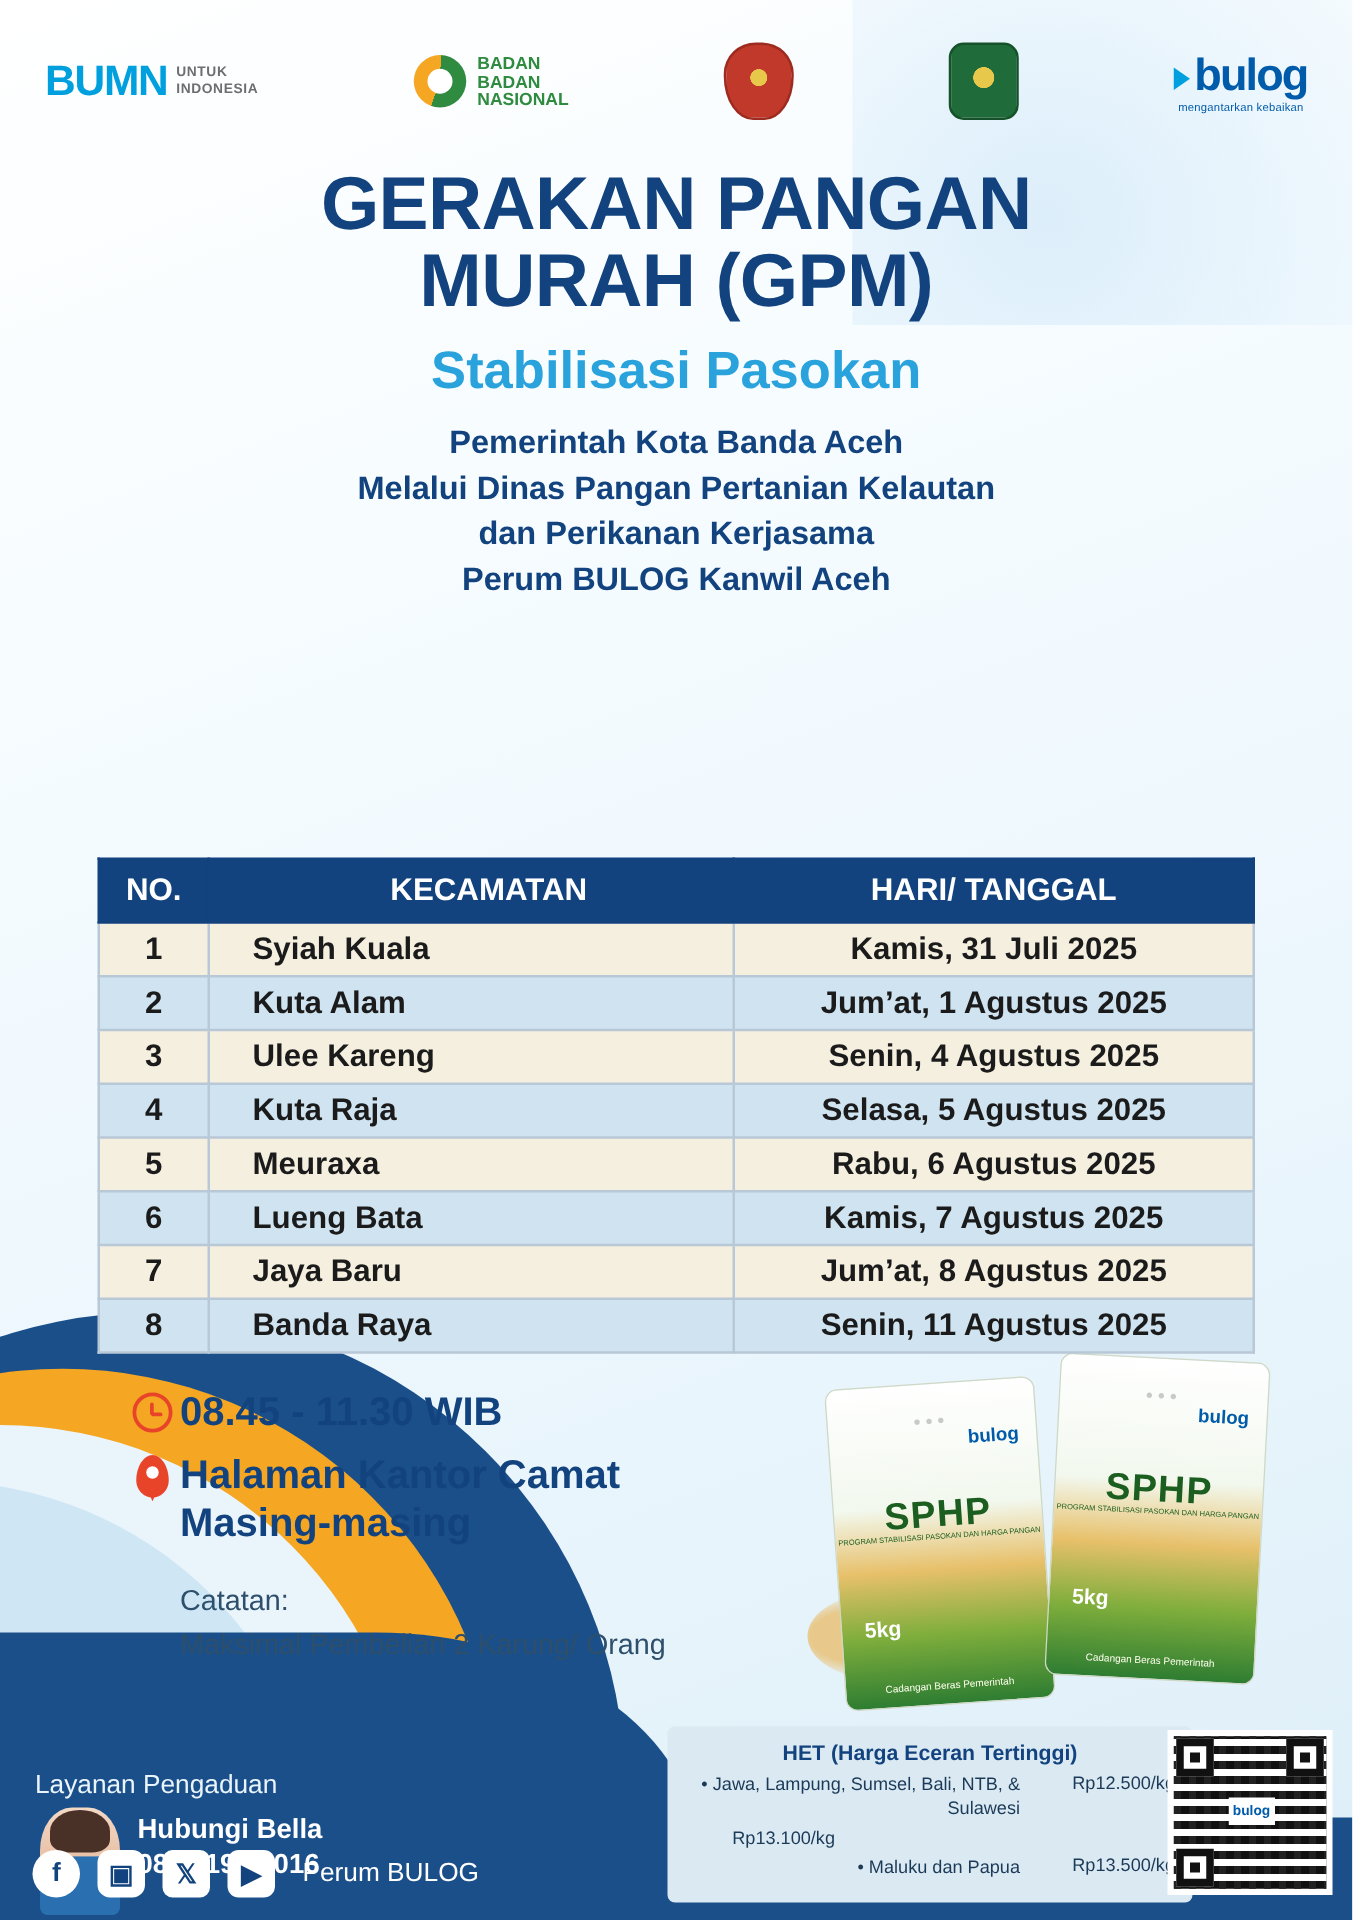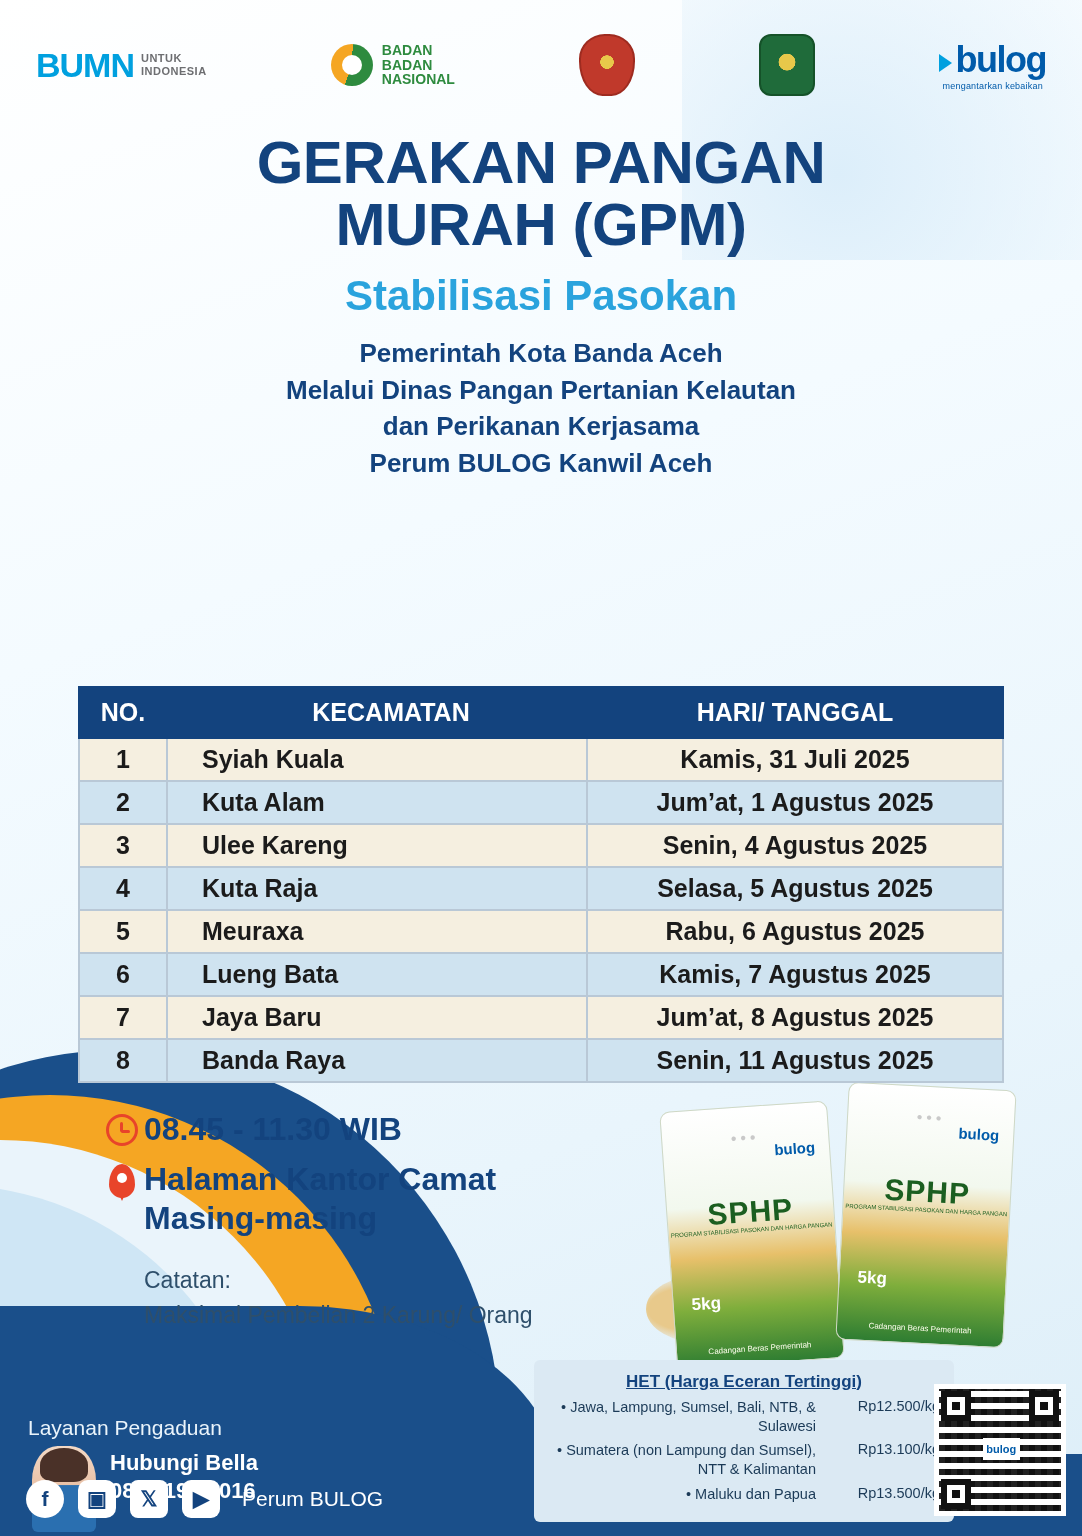--- a/index.html
+++ b/index.html
@@ -184,21 +184,21 @@
     position: absolute; left: 0px; top: 196px; width: 120px; height: 70px;
     background: radial-gradient(ellipse at 40% 50%, #e8c98b 0 45%, rgba(232,201,139,0) 70%);
     border-radius: 50%;
   }
 
   
   .het {
     position: absolute; right: 128px; bottom: 14px; width: 420px; padding: 12px 14px;
     background: #dbe9f3; border-radius: 6px; z-index: 6;
   }
-  .het-title { text-align: center; font-size: 17px; font-weight: bold; color: #13437e; margin-bottom: 6px; text-decoration: underline; }
+  .het-title { text-align: center; font-size: 17px; font-weight: bold; color: #13437e; margin-bottom: 6px; }
   .het-row { display: flex; justify-content: space-between; align-items: flex-start; font-size: 14.5px; color: #1b3a57; margin-bottom: 6px; }
   .het-left { width: 268px; text-align: right; line-height: 1.3; }
   .het-right { width: 120px; text-align: right; font-weight: normal; }
 
   
   .qr {
     position: absolute; right: 16px; bottom: 20px; width: 132px; height: 132px;
     background: #fff; padding: 5px; z-index: 7;
   }
   .qr-grid {
@@ -393,21 +393,20 @@
     </div>
   </div>
 
   <div class="het">
     <div class="het-title">HET (Harga Eceran Tertinggi)</div>
     <div class="het-row">
       <span class="het-left">• Jawa, Lampung, Sumsel, Bali, NTB, &amp; Sulawesi</span>
       <span class="het-right">Rp12.500/kg</span>
     </div>
     <div class="het-row">
-      <span class="het-left">• Sumatera (non Lampung dan Sumsel), NTT &amp; Kalimantan</span>
       <span class="het-right">Rp13.100/kg</span>
     </div>
     <div class="het-row">
       <span class="het-left">• Maluku dan Papua</span>
       <span class="het-right">Rp13.500/kg</span>
     </div>
   </div>
 
   <div class="qr">
     <div class="qr-grid">

